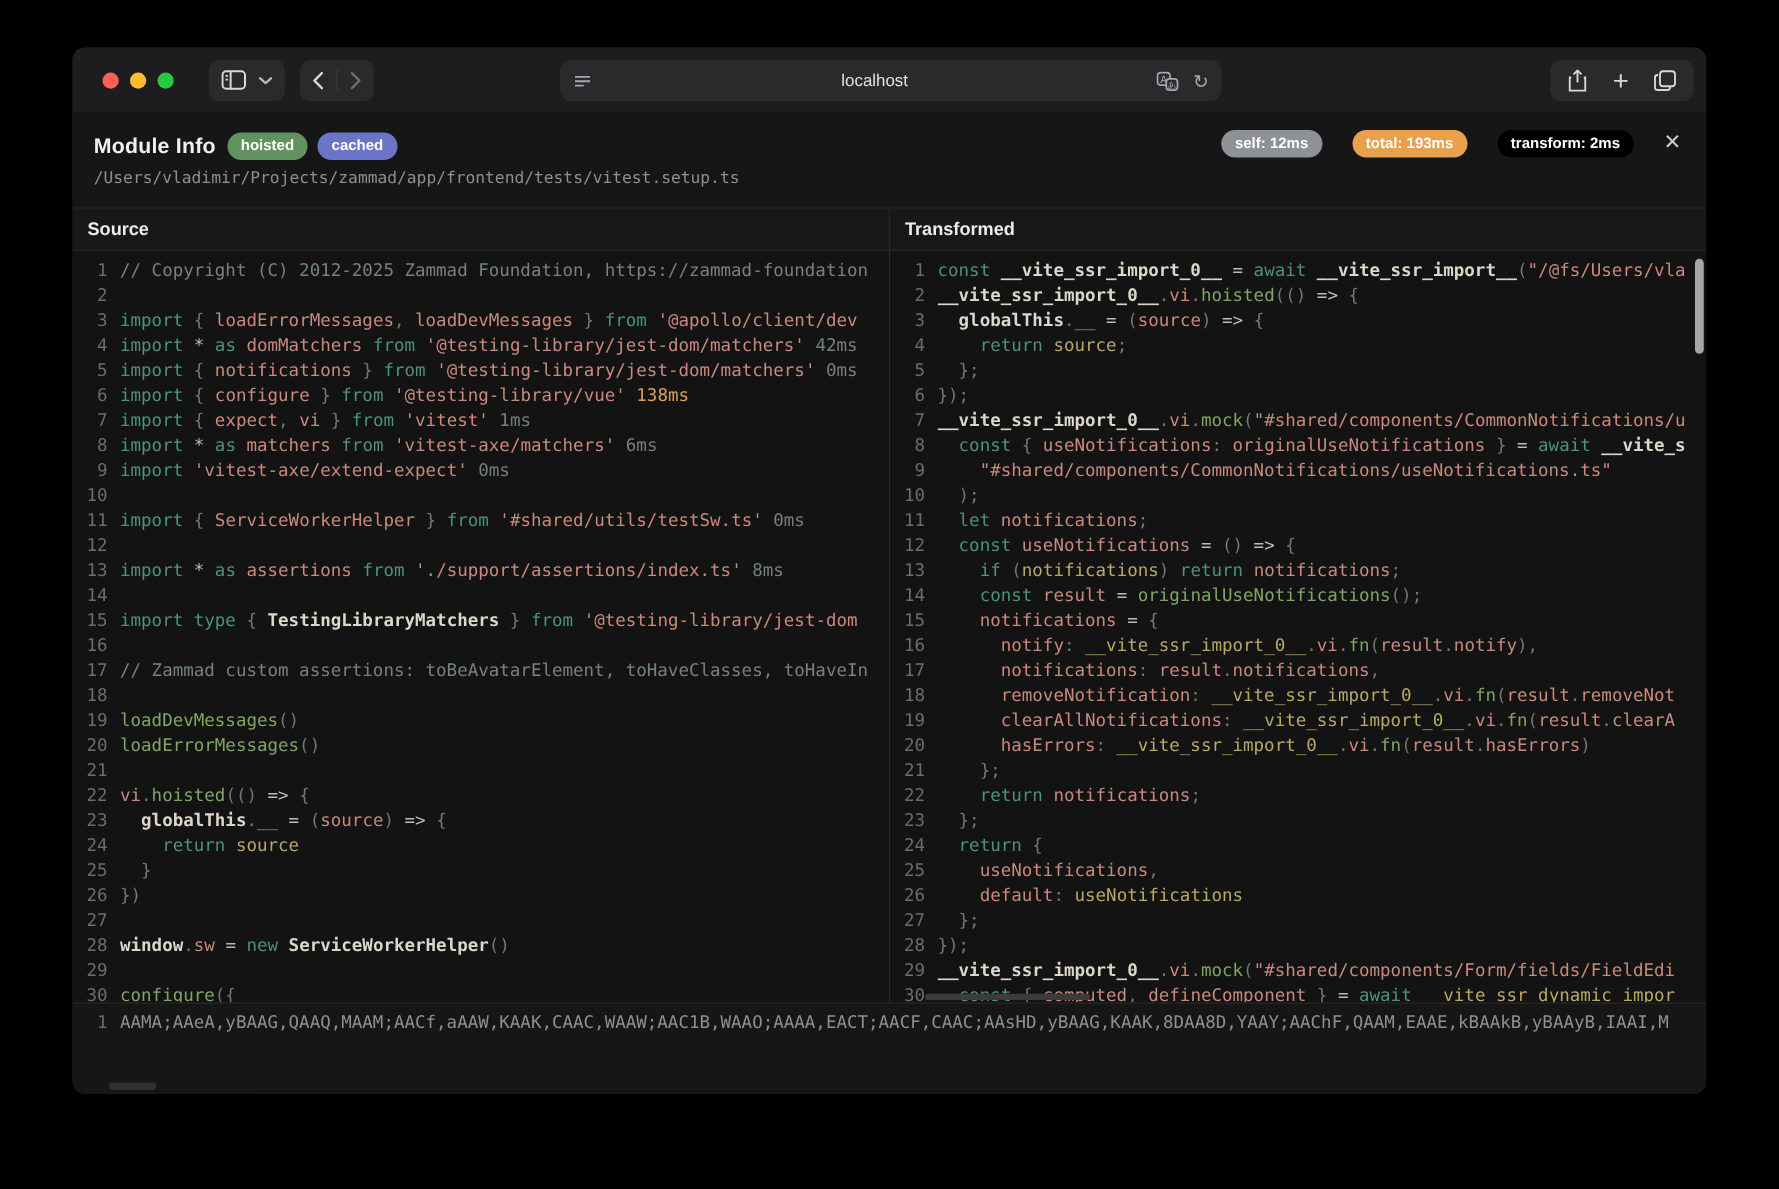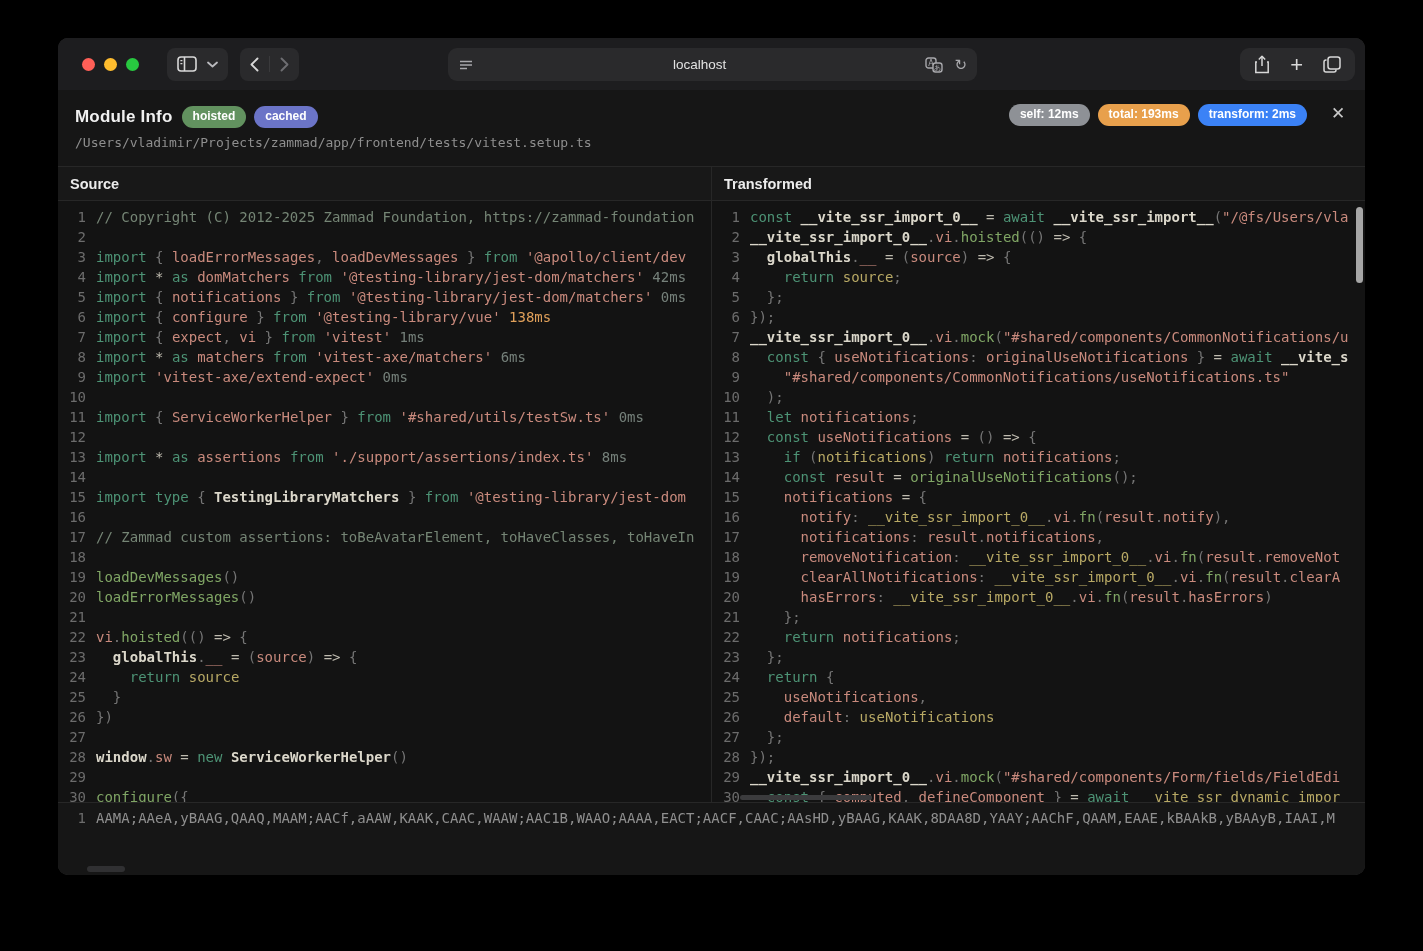--- a/index.html
+++ b/index.html
@@ -29,21 +29,21 @@
                    border-radius:9px; display:flex; align-items:center; gap:20px; padding:0 14px; }
   
   .mod-header { height:77px; padding:16px 20px 0 17px; position:relative;
                 border-bottom:1px solid #272727; background:#161616; }
   .mod-title-row { display:flex; align-items:center; gap:9px; }
   .mod-title { color:#f0f0f0; font-size:17px; font-weight:700; letter-spacing:.2px; }
   .pill { border-radius:999px; color:#fff; font-size:12px; font-weight:700;
           padding:3px 11px; line-height:1.3; white-space:nowrap; }
   .mod-path { margin-top:7px; color:#8f8f8f; font-size:13px;
               font-family:"DejaVu Sans Mono", monospace; }
-  .stats { position:absolute; right:58px; top:14px; display:flex; gap:8px; align-items:center; }
+  .stats { position:absolute; right:58px; top:14px; display:flex; gap:24px; align-items:center; }
   .close-btn { position:absolute; right:16px; top:12px; color:#c8c8c8; font-size:17px;
                width:22px; height:22px; display:flex; align-items:center; justify-content:center; }
   
   .panes { display:flex; height:635px; background:#131313; }
   .pane { flex:1 1 0; min-width:0; display:flex; flex-direction:column; position:relative; }
   .pane + .pane { border-left:1px solid #272727; }
   .pane-header { height:34px; background:#181818; border-bottom:1px solid #272727;
                  display:flex; align-items:center; padding:0 12px; color:#ececec;
                  font-size:14.5px; font-weight:700; flex:none; }
   .code { height:601px; overflow:hidden; padding-top:6px; background:#131313; position:relative; }
@@ -156,21 +156,21 @@
       <span class="mod-title">Module Info</span>
       <span style="display:flex; gap:8px;">
           <span class="pill" style="background: rgb(98, 146, 95);">hoisted</span>
           <span class="pill" style="background: rgb(107, 116, 199);">cached</span>
         </span>
     </div>
     <div class="mod-path">/Users/vladimir/Projects/zammad/app/frontend/tests/vitest.setup.ts</div>
     <div class="stats">
         <span class="pill" style="background: rgb(142, 145, 150);">self: 12ms</span>
         <span class="pill" style="background: rgb(232, 160, 76);">total: 193ms</span>
-        <span class="pill" style="background: #3b82f6;">transform: 2ms</span>
+        <span class="pill" style="background: #000000;">transform: 2ms</span>
       </div>
     <span class="close-btn">
       <span>✕</span>
     </span>
   </div>
 
   <div class="panes">
     <div class="pane">
       <div class="pane-header">Source</div>
       <div class="code">

